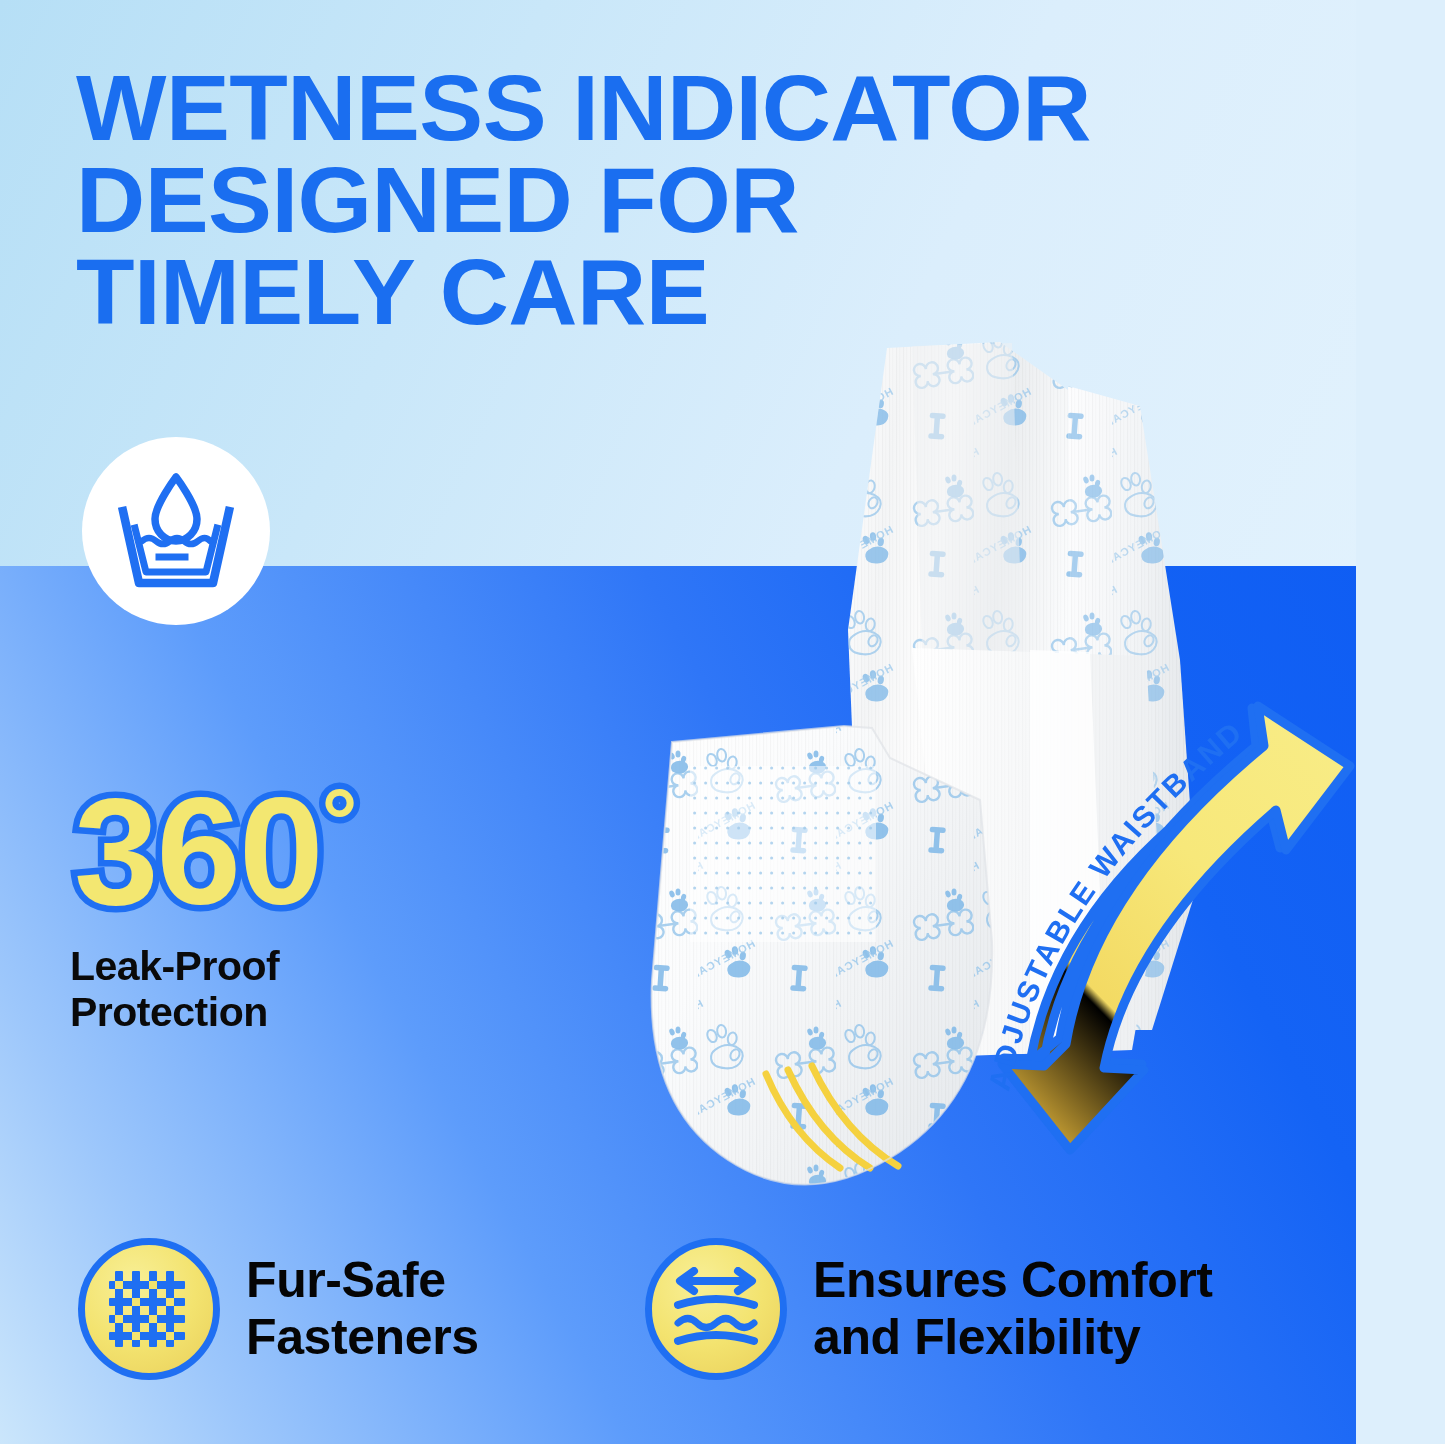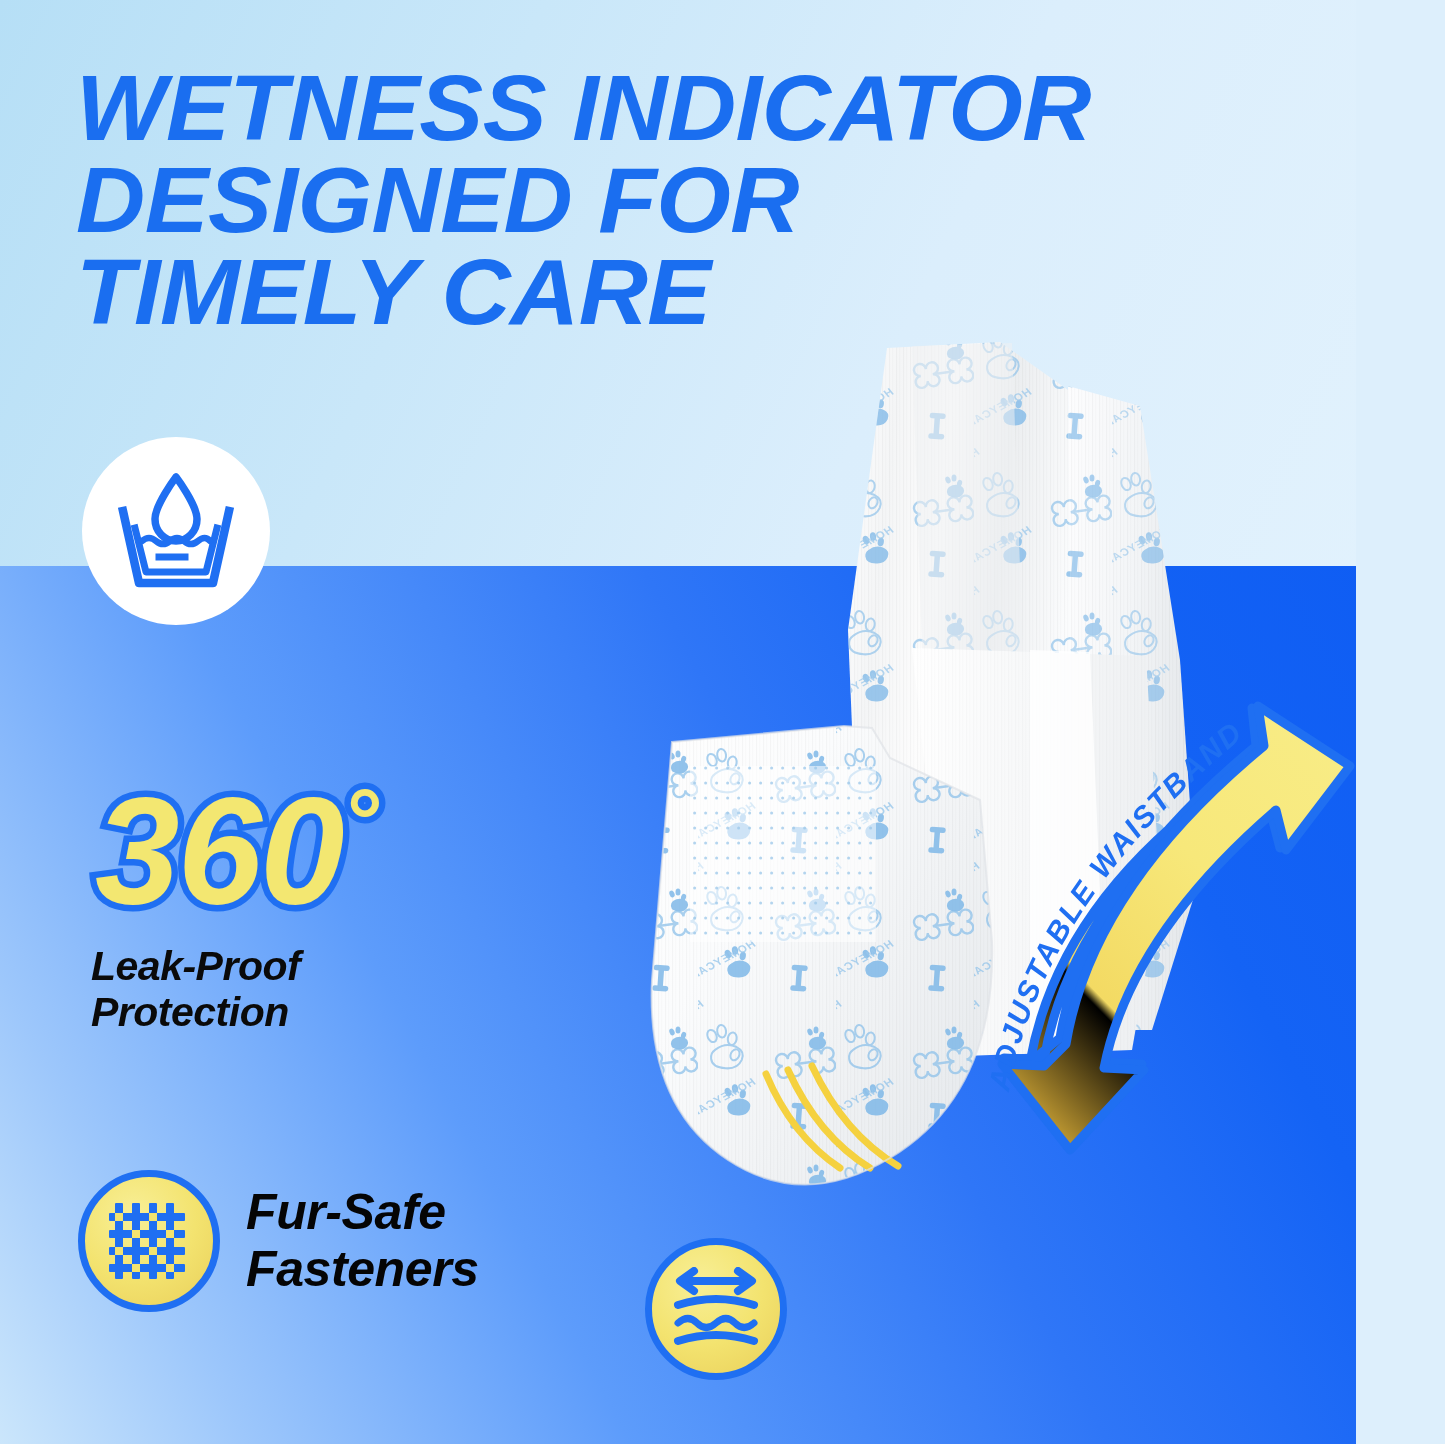--- a/index.html
+++ b/index.html
@@ -2,21 +2,21 @@
 <html><head>
 <meta charset="utf-8">
 <style>
   html,body{margin:0;padding:0;}
   body{
     width:1445px;height:1444px;overflow:hidden;
     font-family:"Liberation Sans", sans-serif;
     background:#ddeffc;
     position:relative;
   }
-  #stage{position:absolute;inset:0;width:1356px;height:1444px;overflow:hidden;font-style:italic;}
+  #stage{position:absolute;inset:0;width:1356px;height:1444px;overflow:hidden;}
 
   
   .bg-top{
     position:absolute;left:0;top:0;width:1445px;height:566px;
     background:linear-gradient(115deg,#b6dff6 0%,#c9e7f9 32%,#dbeefc 62%,#e2f2fd 100%);
   }
   .bg-bottom{
     position:absolute;left:0;top:566px;width:1445px;height:878px;
     background:linear-gradient(62deg,#cbe6fb 0%,#9dc7fb 13%,#5d9cfb 33%,#2f76f7 58%,#1463f5 78%,#0e5cf3 100%);
   }
@@ -37,40 +37,40 @@
 
   
   .wet-badge{
     position:absolute;left:82px;top:437px;width:188px;height:188px;
     border-radius:50%;background:#ffffff;
     display:flex;align-items:center;justify-content:center;
   }
   .wet-badge svg{display:block;}
 
   
-  .block-360{position:absolute;left:70px;top:782px;width:470px;margin-left:21px;}
+  .block-360{position:absolute;left:70px;top:782px;width:470px;}
   .txt360{
     font-size:152px;font-weight:bold;line-height:0.92;
     color:#f3e771;
     -webkit-text-stroke:13px #1f6ff2;
     paint-order:stroke fill;
     letter-spacing:-2px;
     margin:0 0 4px 4px;
     display:block;
   }
   .txt360 span.deg{font-size:90px;vertical-align:super;line-height:0;}
   .sub360{
     margin-top:22px;
     font-size:41px;font-weight:bold;line-height:1.12;
     color:#0a0a0a;white-space:pre-line;letter-spacing:-0.5px;
   }
 
   
   .feature{position:absolute;display:flex;align-items:center;gap:26px;}
-  .feature.f1{left:78px;top:1170px;}
+  .feature.f1{left:78px;top:1238px;}
   .feature.f2{left:645px;top:1238px;}
   .f-badge{
     width:142px;height:142px;border-radius:50%;
     background:radial-gradient(circle at 38% 30%,#f8ef96 0%,#f3e36f 52%,#e9cf5a 100%);
     border:7px solid #1f6ff2;
     box-sizing:border-box;
     display:flex;align-items:center;justify-content:center;
     flex:0 0 auto;
   }
   .f-badge svg{display:block;}
@@ -328,15 +328,17 @@
             <path d="M12 14 H80"></path>
             <path d="M24 4 L10 14 L24 24"></path>
             <path d="M68 4 L82 14 L68 24"></path>
             <path d="M8 38 q38 -12 76 0"></path>
             <path d="M8 56 q10 -9 19 0 t19 0 t19 0 t19 0" stroke-width="7"></path>
             <path d="M8 74 q38 -12 76 0"></path>
           </g>
         </svg>
       </span>
     </div>
+    <div class="f-label">Ensures Comfort
+and Flexibility</div>
   </div>
 
 </div>
 
 </body></html>

